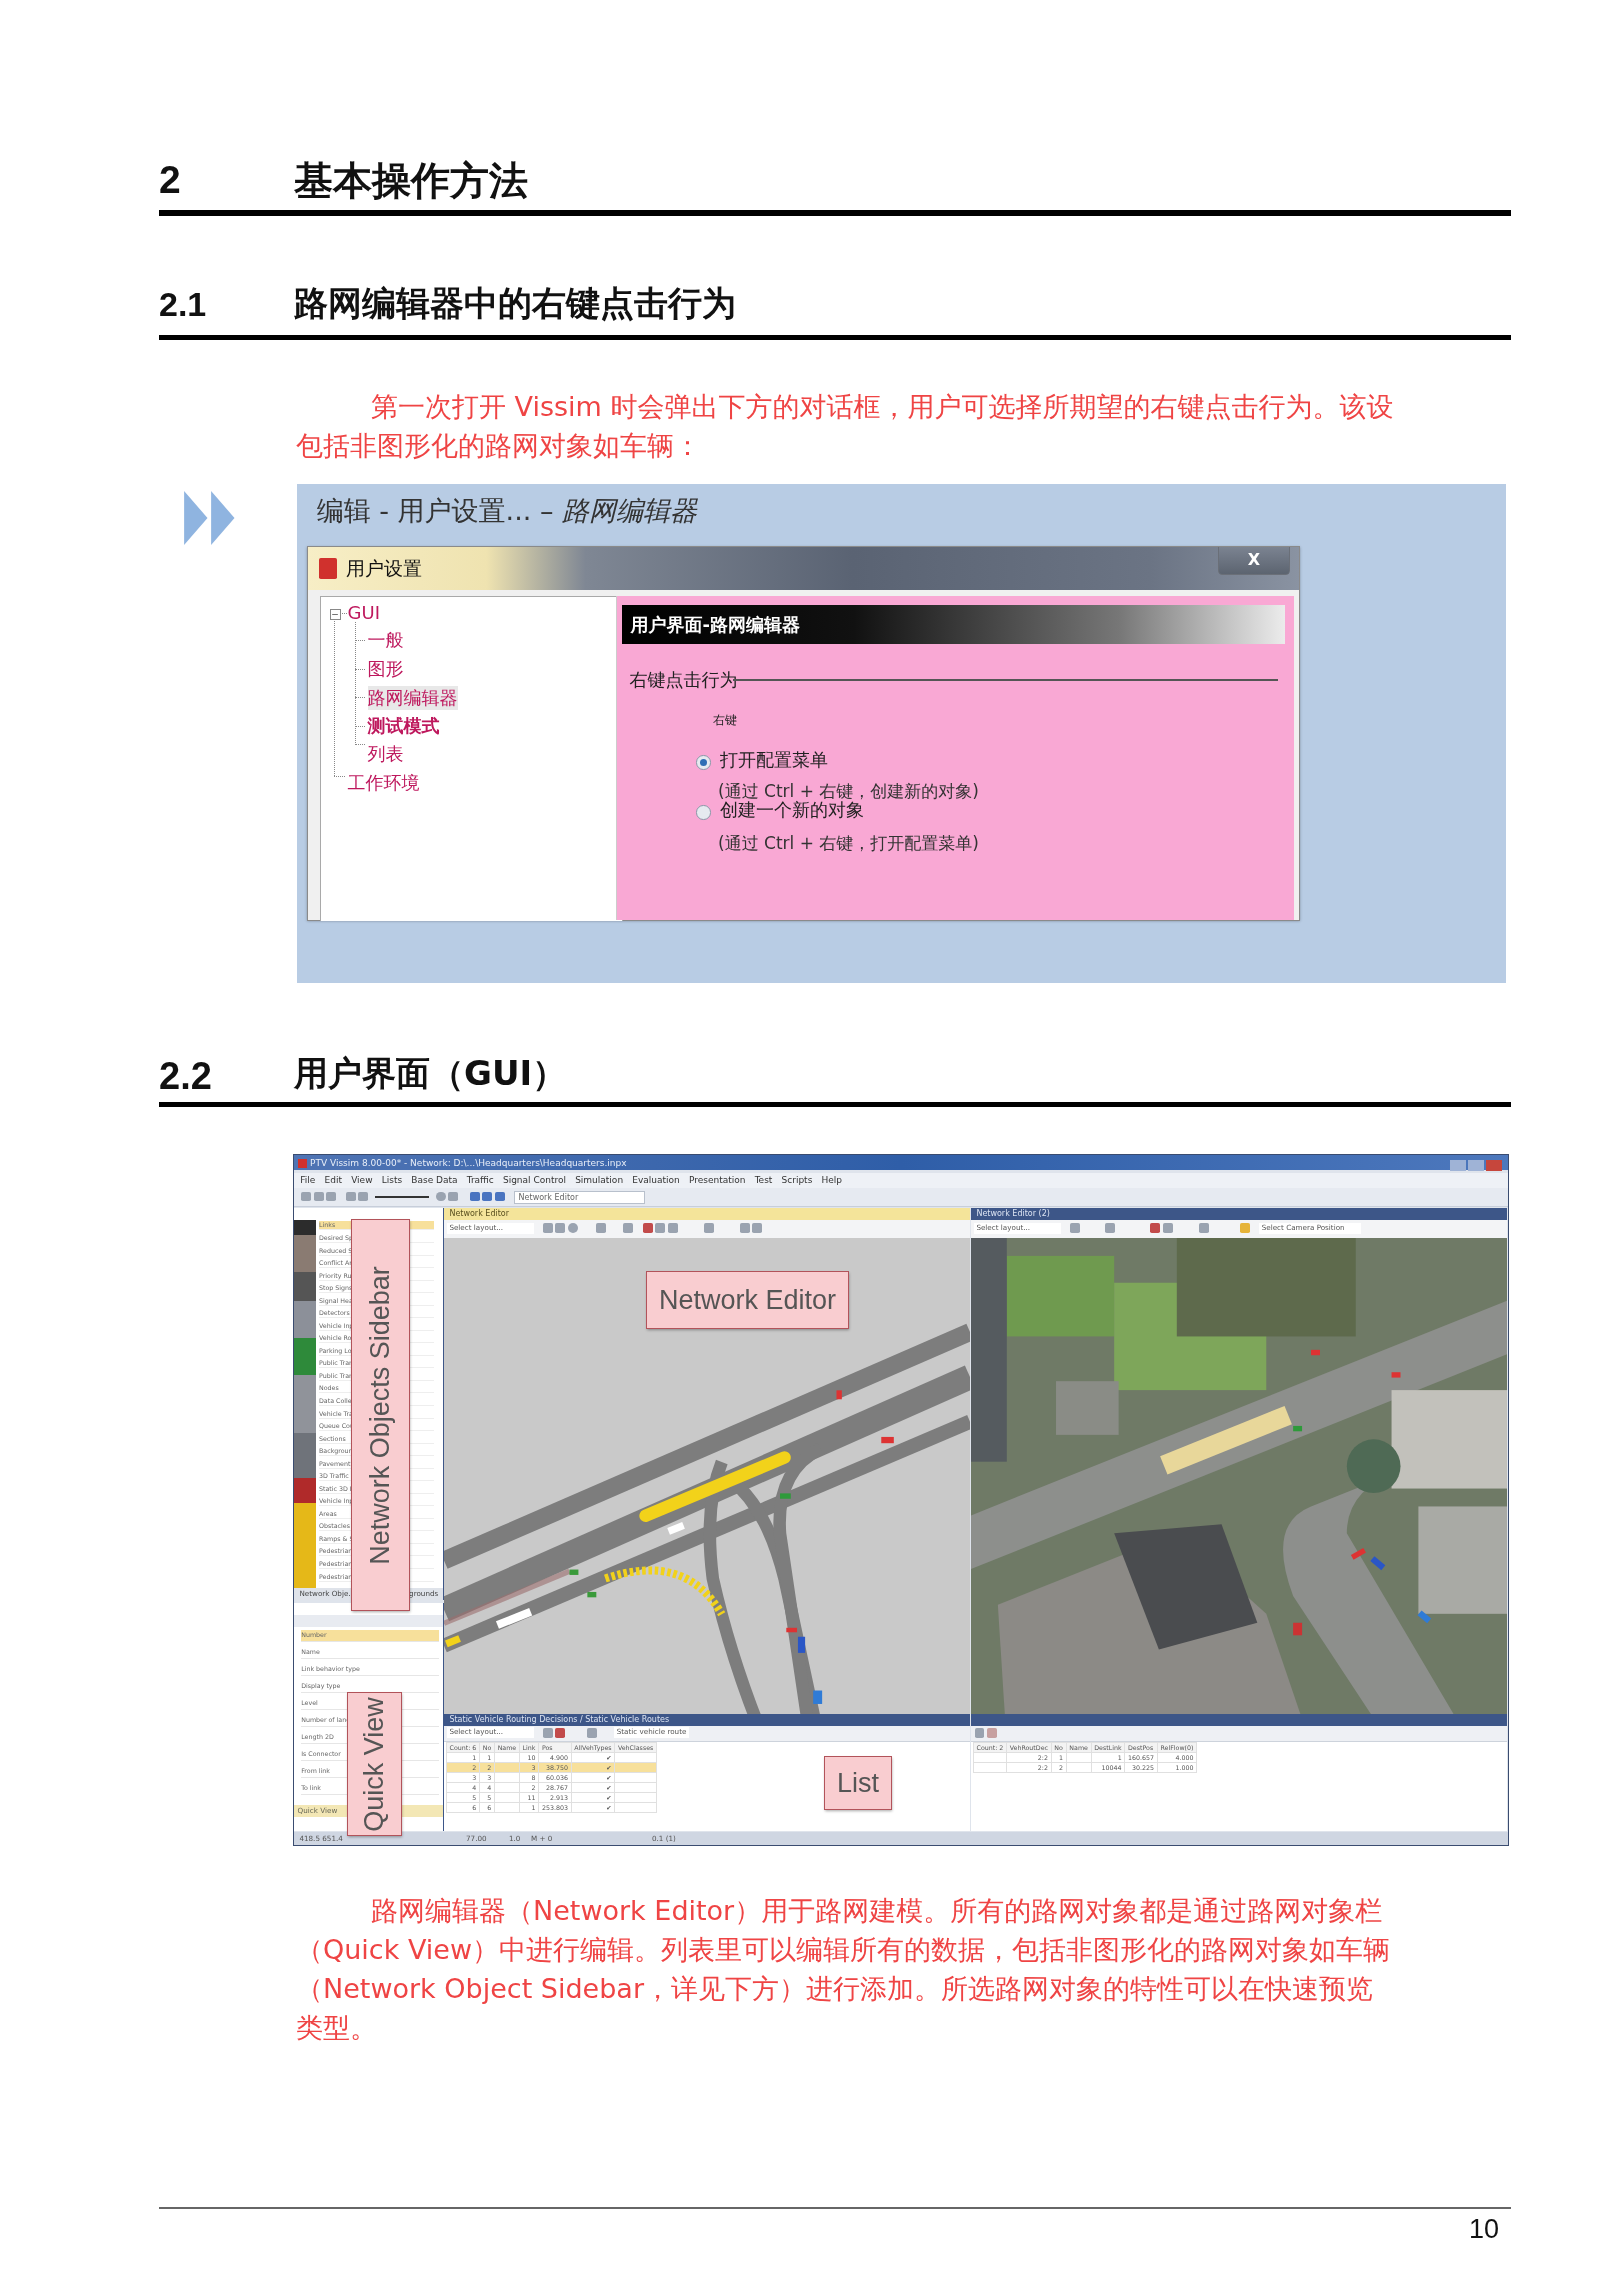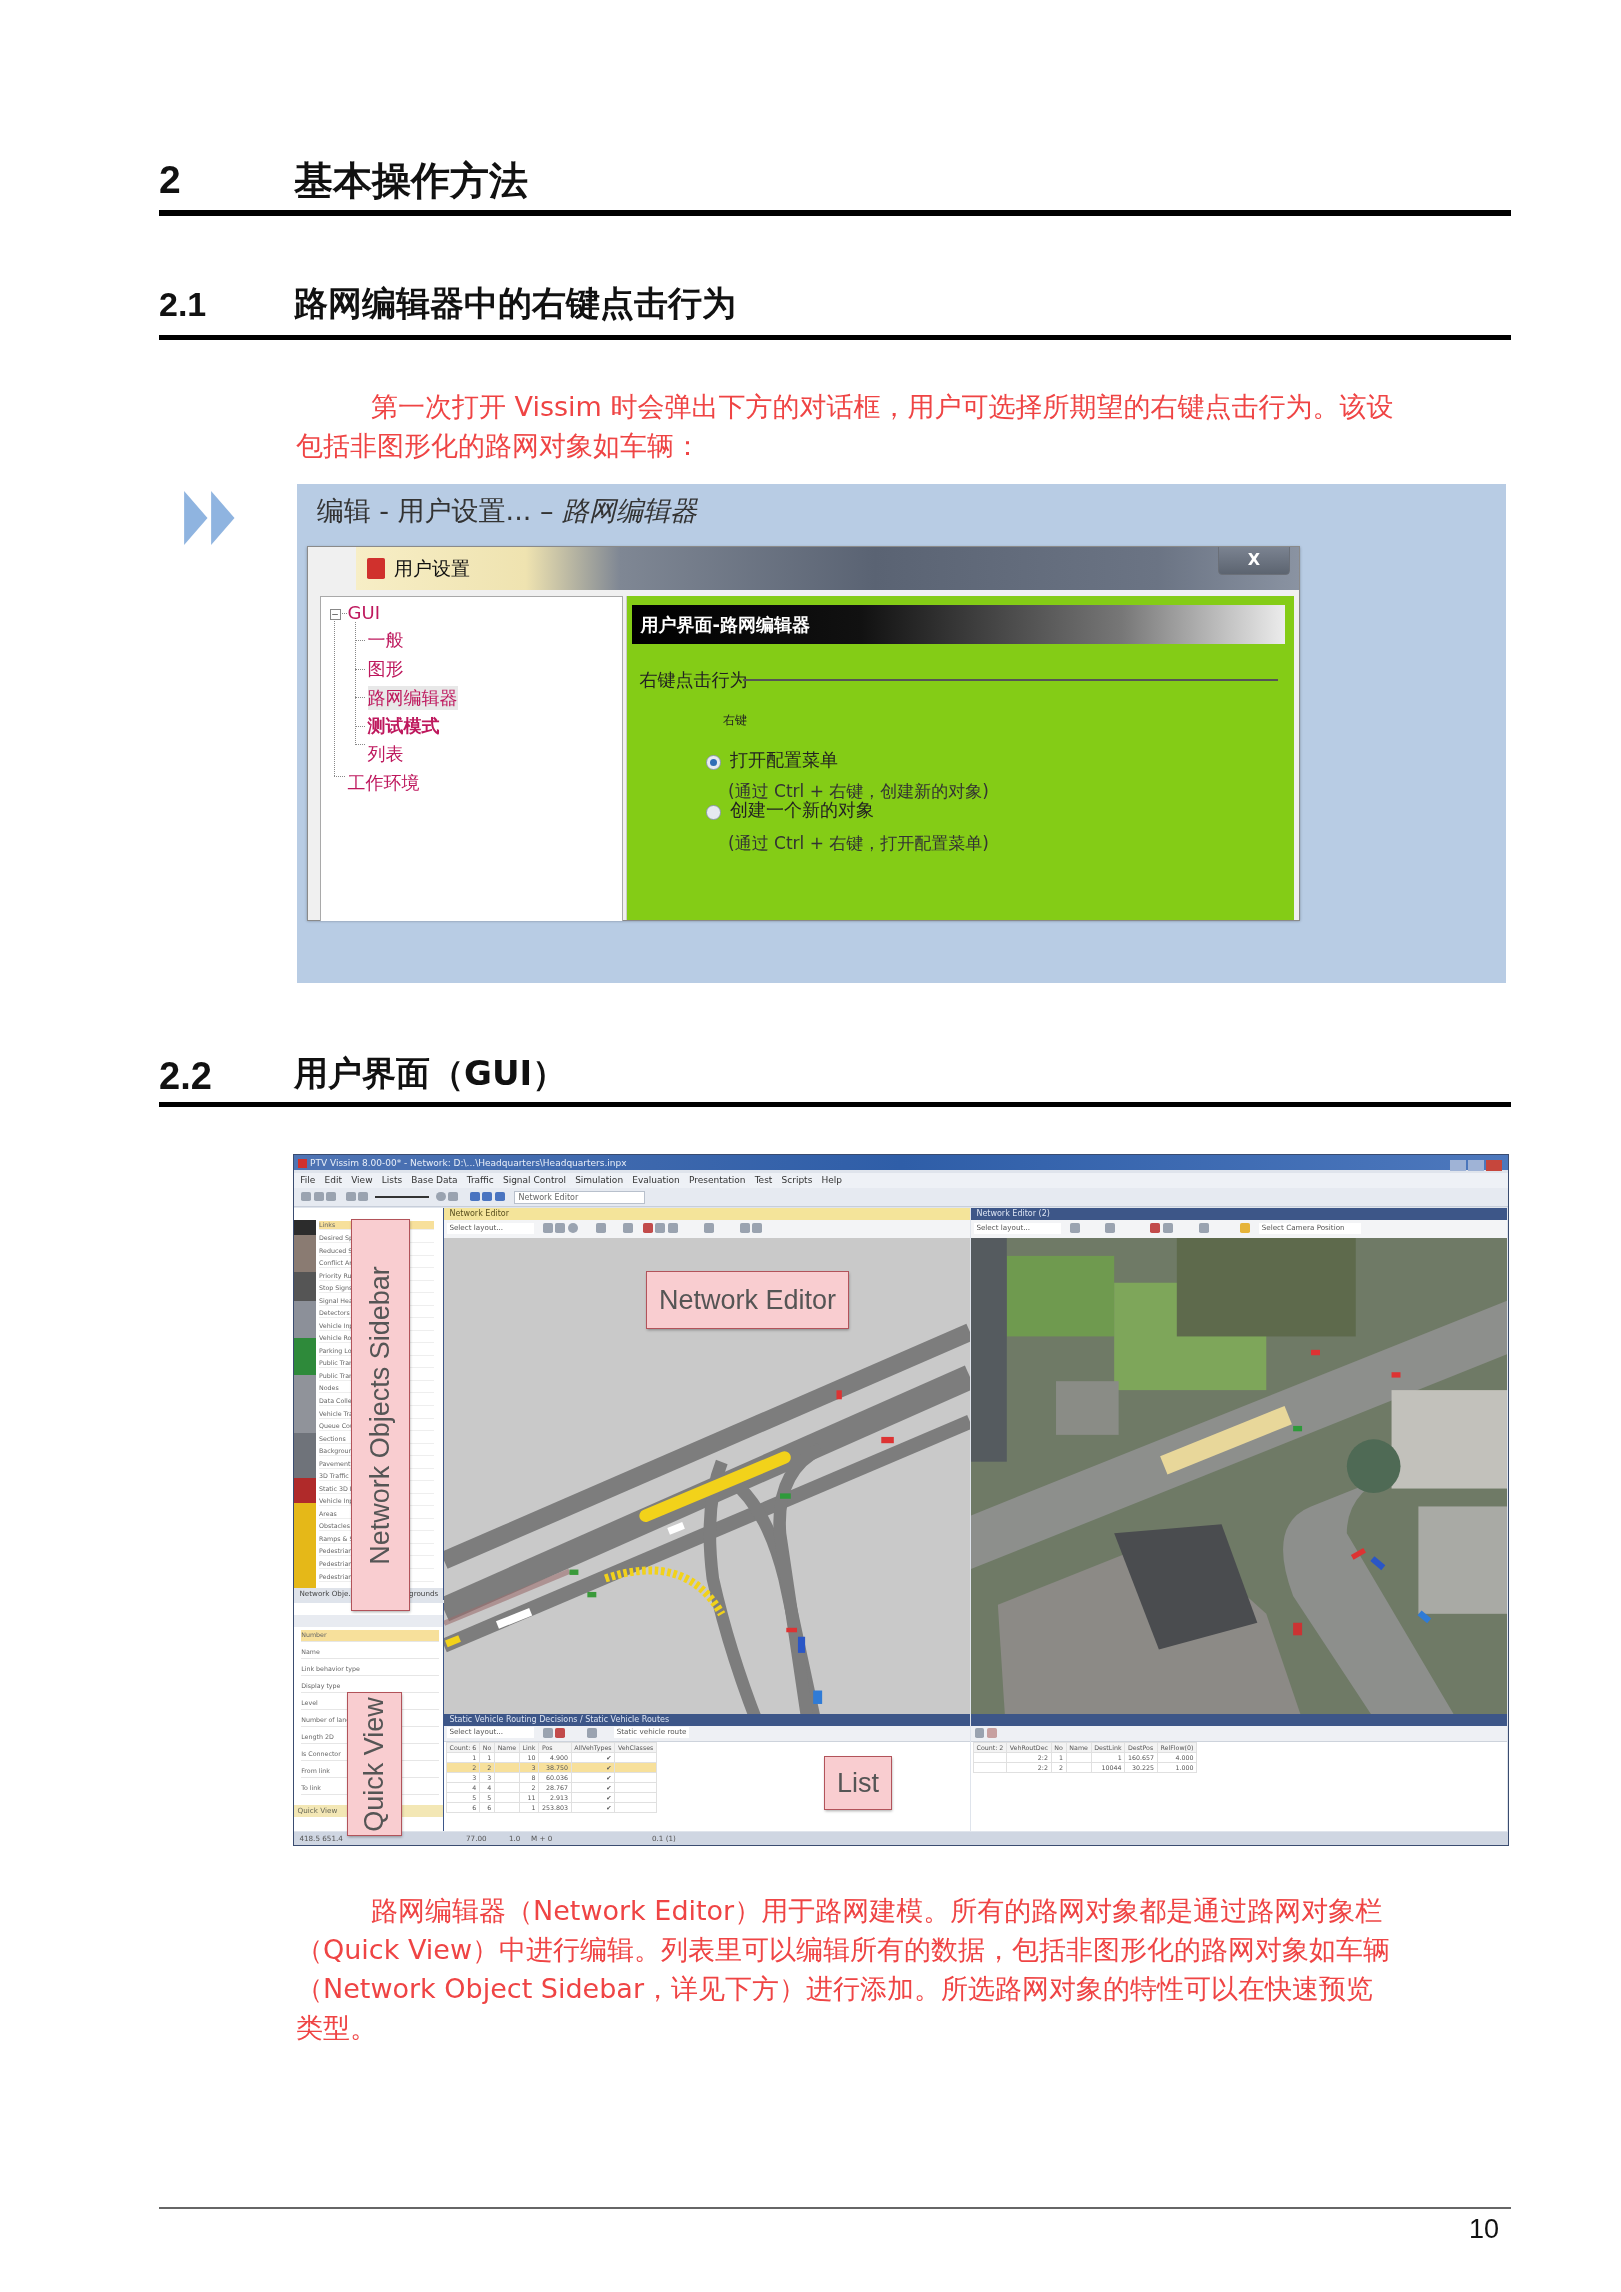--- a/index.html
+++ b/index.html
@@ -18,33 +18,33 @@
   
   .callout-arrow { position:absolute; left:184px; top:491px; width:56px; height:54px; }
   .callout { position:absolute; left:297px; top:484px; width:1209px; height:499px; background:#b8cce4; }
   .callout-path { position:absolute; left:19.7px; top:9px; font-size:27px; color:#333; }
   .callout-path i { font-style:italic; }
 
   
   .dlg { position:absolute; left:307px; top:546px; width:991px; height:373px; background:#f0f0f0;
          border:0.9px solid #8a8a8a; box-shadow:0 0.9px 2.7px rgba(0,0,0,.3); }
   .dlg-title { position:absolute; left:0; top:0; right:0; height:43px;
-     background:linear-gradient(90deg,#f7eec6 0%,#efe3b0 18%,#7f8794 28%,#5a6373 55%,#6b7484 85%,#8a93a2 100%);margin-left:48px; }
+     background:linear-gradient(90deg,#f7eec6 0%,#efe3b0 18%,#7f8794 28%,#5a6373 55%,#6b7484 85%,#8a93a2 100%); }
   .dlg-icon { position:absolute; left:10.7px; top:10.7px; width:18px; height:21.5px; background:#d0312d; border-radius:1.8px; }
   .dlg-title-text { position:absolute; left:38px; top:9px; font-size:19px; color:#111; }
   .dlg-close { position:absolute; right:9px; top:0; width:70px; height:27px; border:0.9px solid #6a6f78;
      border-top:none; border-radius:0 0 4.5px 4.5px; background:linear-gradient(#7b8391,#5c6470);
      color:#fff; font-weight:bold; font-size:16px; text-align:center; line-height:25px; }
   .dlg-tree { position:absolute; left:11.6px; top:49px; width:301px; height:324px; background:#fff;
      border:0.9px solid #a9a9a9; border-bottom:none; }
   .tree-item { position:absolute; font-size:18px; color:#be185d; }
   .tree-line-v { position:absolute; border-left:0.9px dotted #888; }
   .tree-line-h { position:absolute; border-top:0.9px dotted #888; width:10.7px; }
   .tree-expander { position:absolute; width:9px; height:9px; border:0.9px solid #888; font-size:9px; line-height:8px; text-align:center; color:#444; background:#fff; }
-  .dlg-pane { position:absolute; left:318px; top:49px; right:5.4px; height:324px; background:#84cc16; border-left:0.9px solid #ccc; }
+  .dlg-pane { position:absolute; left:308px; top:49px; right:5.4px; height:324px; background:#f9a8d4; border-left:0.9px solid #ccc; }
   .pane-header { position:absolute; left:4.5px; top:9px; right:9px; height:39px;
      background:linear-gradient(90deg,#000 0%,#111 35%,#777 75%,#ececec 100%); }
   .pane-header-text { position:absolute; left:9px; top:8px; color:#fff; font-weight:bold; font-size:18px; }
   .group-label { position:absolute; left:12.5px; top:72px; font-size:18px; color:#222; }
   .group-line { position:absolute; left:116px; top:83px; right:16px; height:1.8px; background:#555; }
   .rk-label { position:absolute; left:72px; top:116px; font-size:12px; color:#222;margin-left:24px; }
   .radio { position:absolute; width:12.5px; height:12.5px; border-radius:50%; border:0.9px solid #8b97a8; background:#e6eaf0; }
   .radio.checked::after { content:""; position:absolute; left:2.7px; top:2.7px; width:7.2px; height:7.2px; border-radius:50%; background:#2f6eb5; }
   .opt-label { position:absolute; font-size:18px; color:#222; }
   .opt-sub { position:absolute; font-size:17px; color:#333; }

